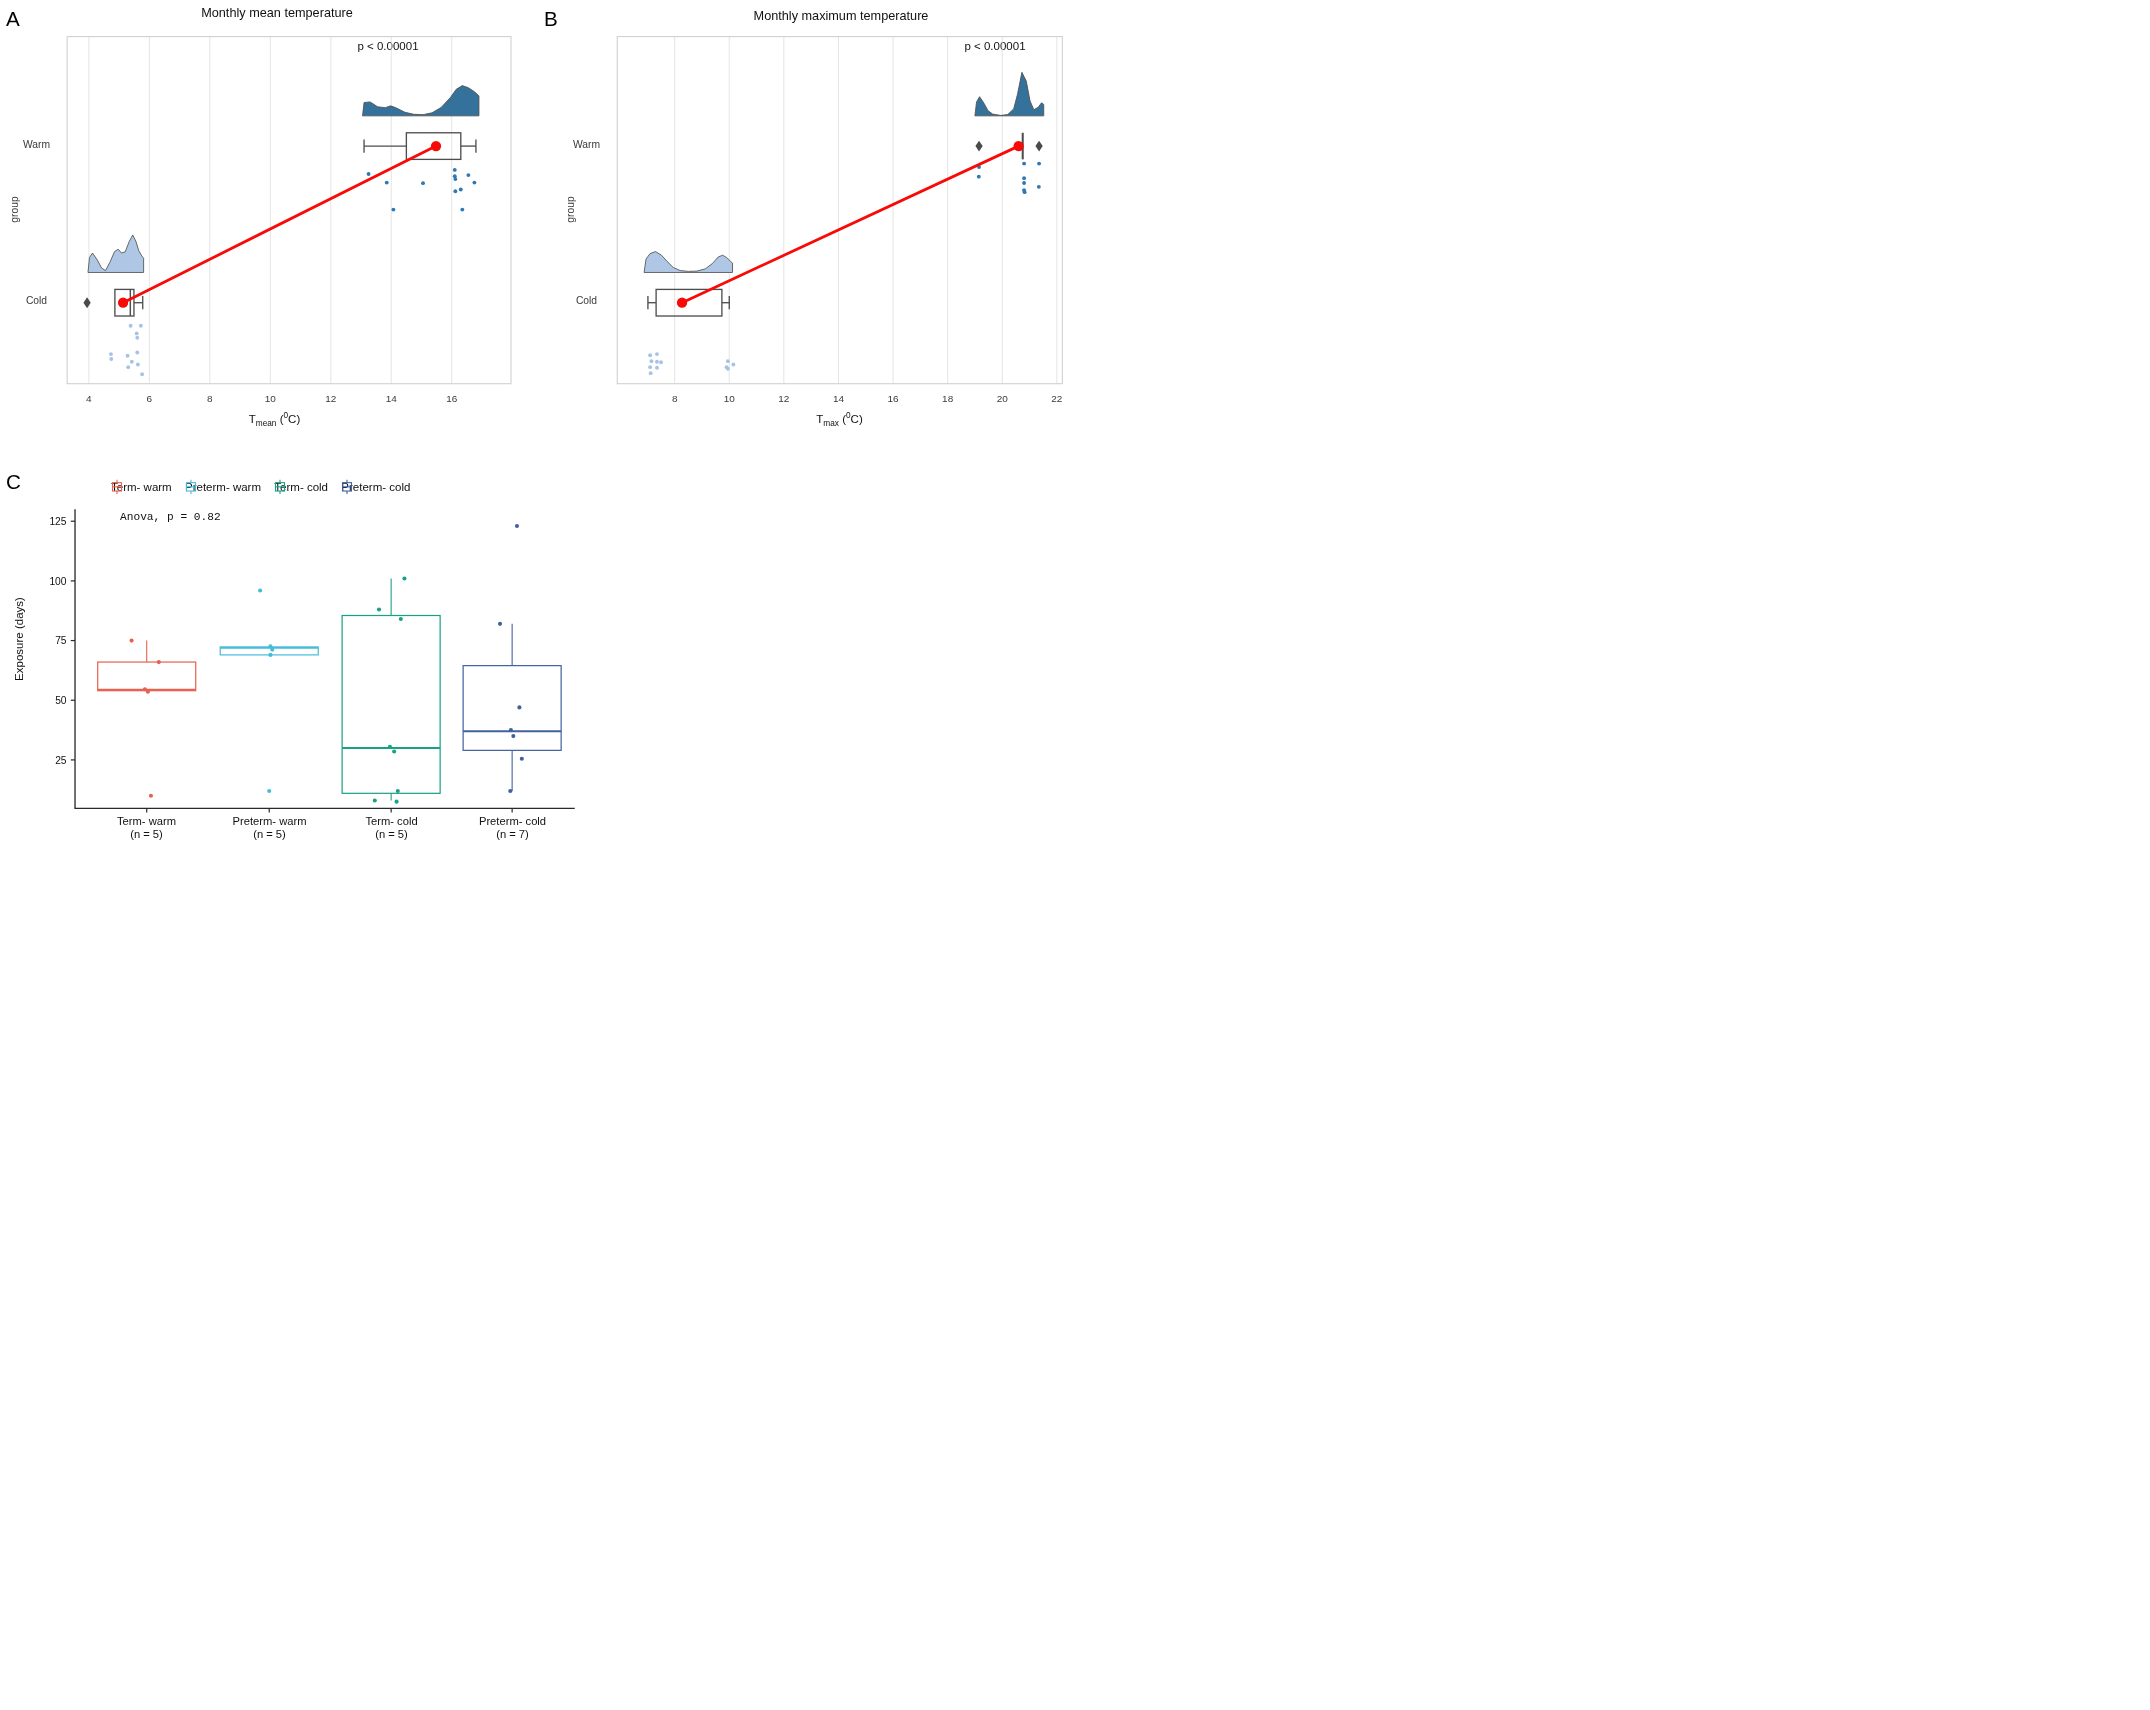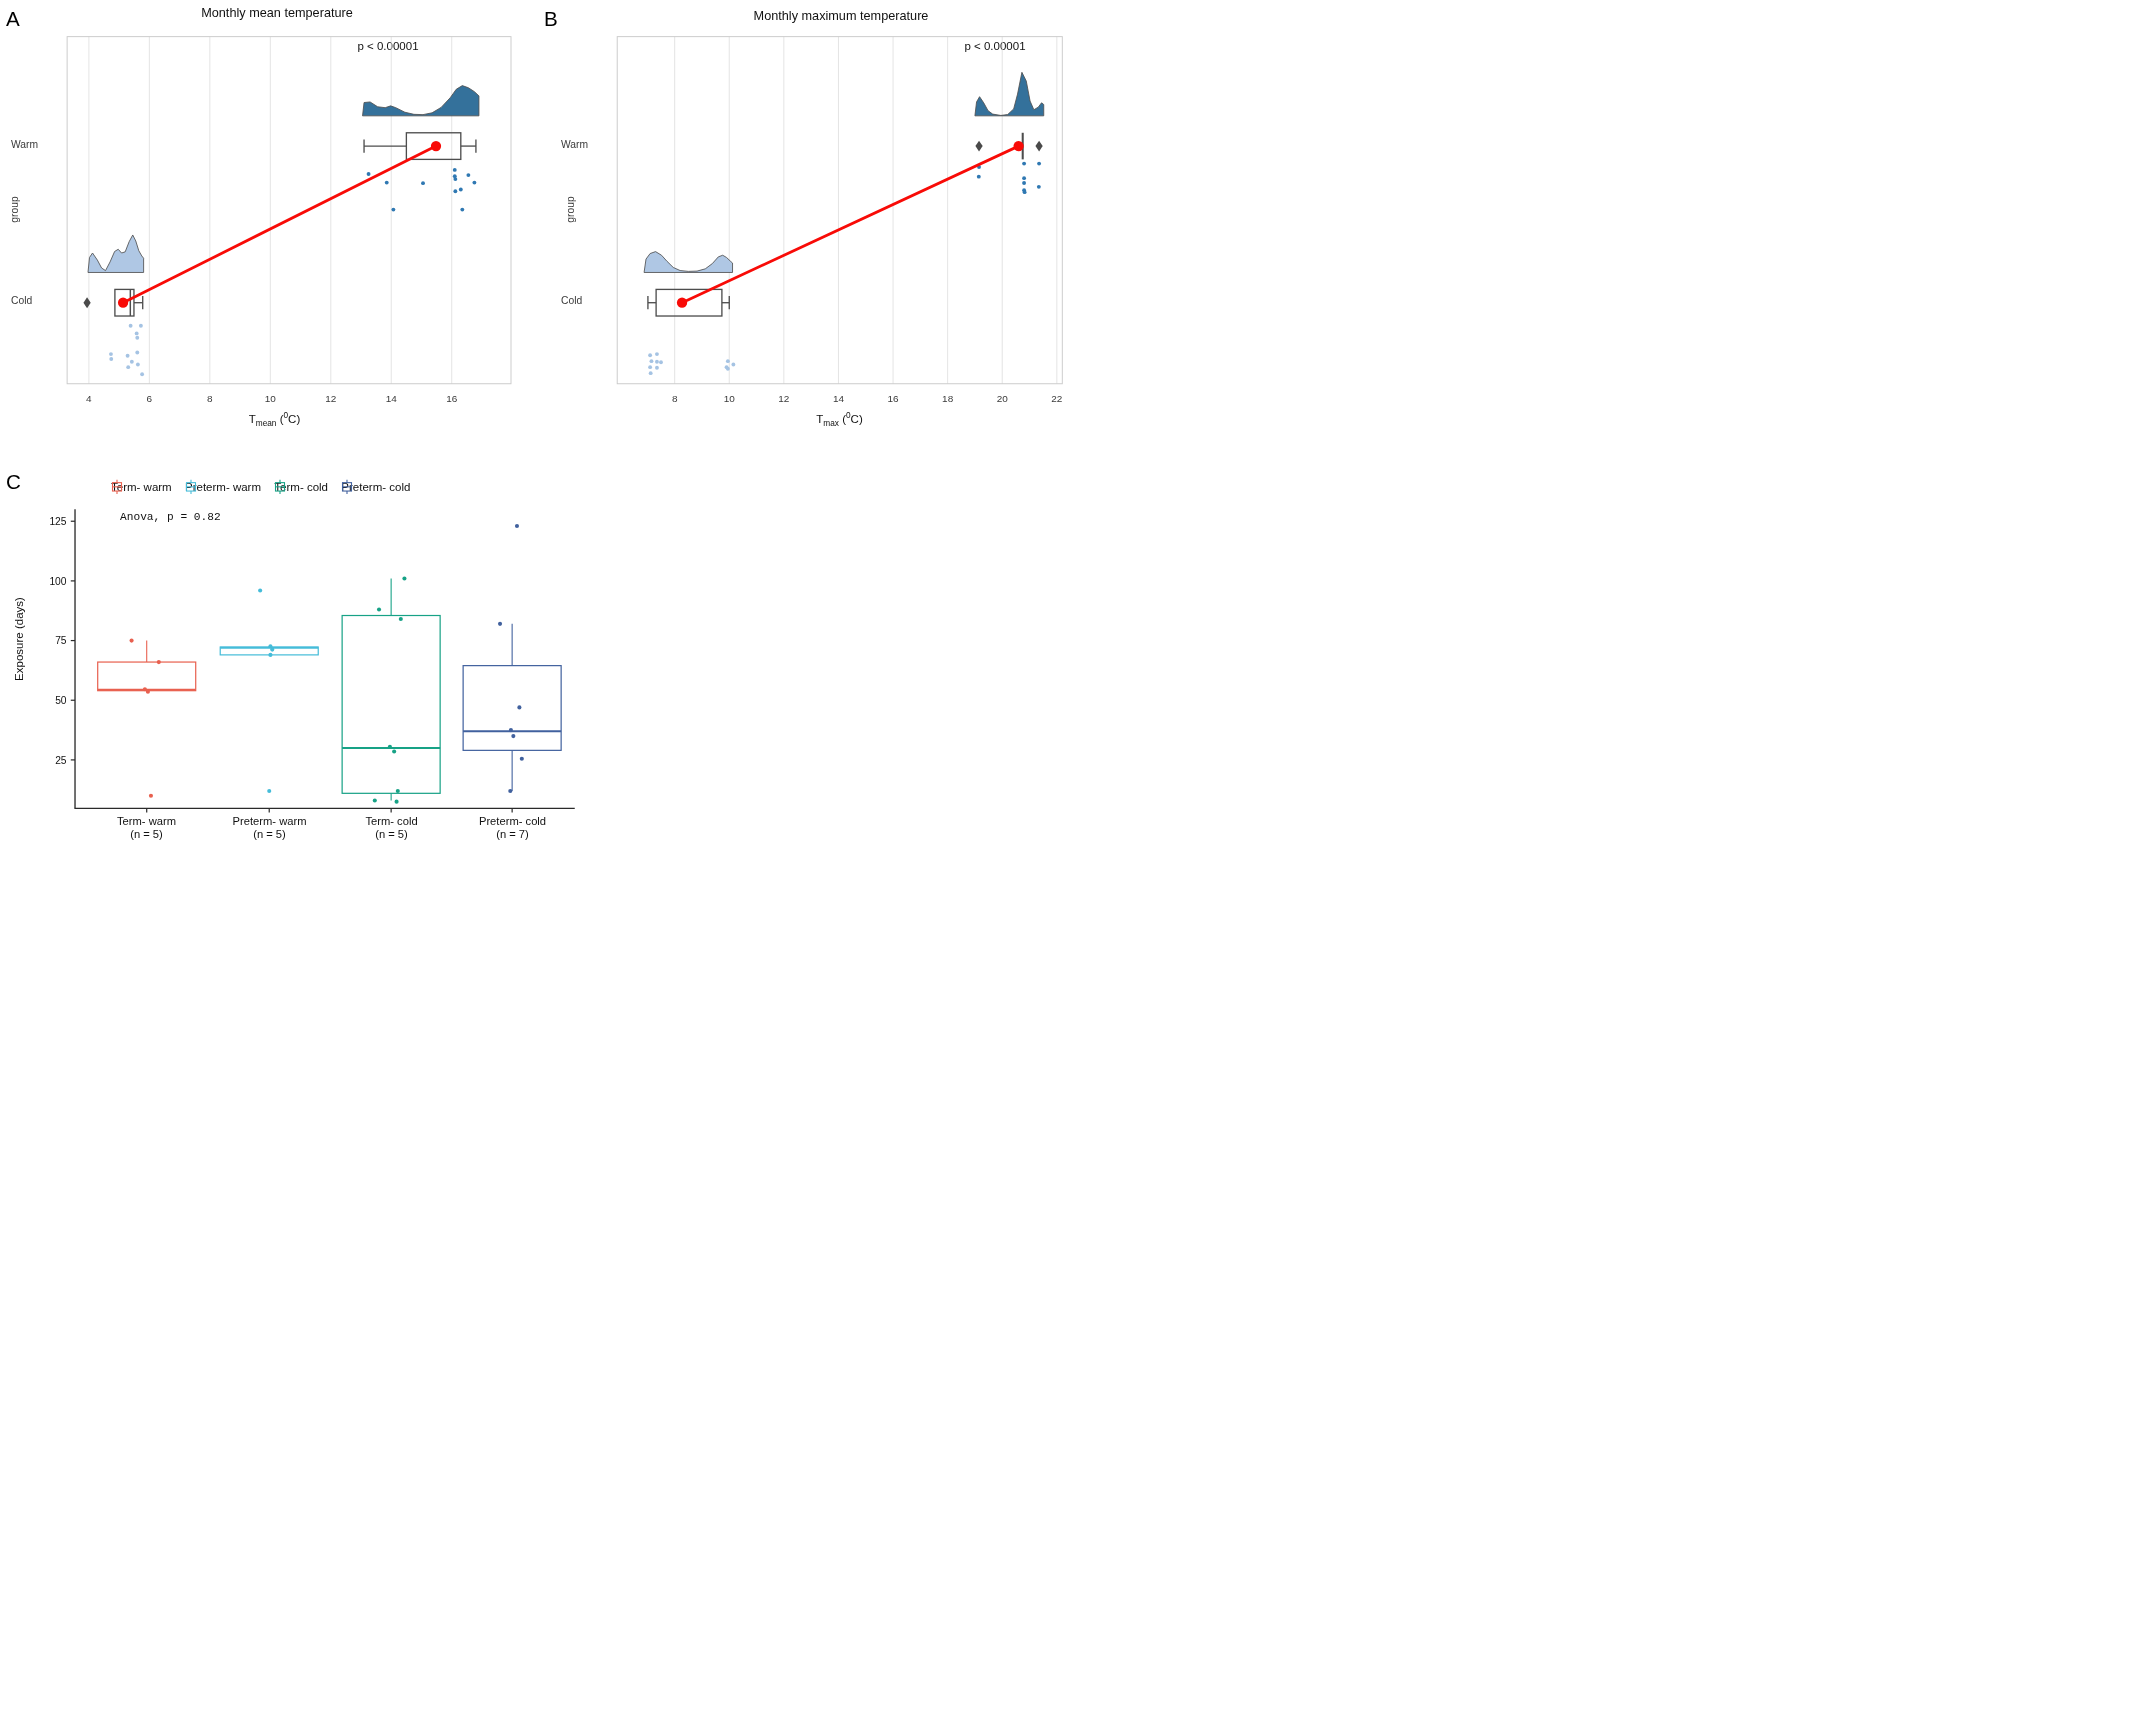--- a/index.html
+++ b/index.html
@@ -3,21 +3,21 @@
 <meta charset="utf-8">
 <style>
   html,body{margin:0;padding:0;background:#fff;}
   body{font-family:"Liberation Sans", sans-serif;}
   .page{position:relative;width:1075px;height:856px;background:#fff;overflow:hidden;}
   svg{position:absolute;display:block;}
   .ov{position:absolute;color:#1a1a1a;}
   .letter{font-size:20.6px;font-weight:400;color:#000;}
   .title{font-size:12.7px;text-align:center;color:#111;}
   .pval{font-size:11.5px;text-align:center;color:#111;}
-  .rowlabel{font-size:10.3px;color:#3a3a3a;text-align:left;}
+  .rowlabel{font-size:10.3px;color:#3a3a3a;text-align:center;}
   .grouplabel{font-size:10.3px;color:#3a3a3a;text-align:center;transform:rotate(-90deg);transform-origin:center;}
   .xlab{font-size:11.5px;text-align:center;color:#111;}
   .xlab sub{font-size:0.72em;}
   .xlab sup{font-size:0.72em;}
   .ylabel-c{font-size:11.5px;text-align:center;color:#111;transform:rotate(-90deg);transform-origin:center;}
   .anova{font-size:11.2px;color:#111;}
   .legend{display:flex;flex-direction:row;align-items:center;gap:13.3px;}
   .legend-item{display:flex;align-items:center;gap:4.2px;}
   .legend-item span{font-size:11.5px;color:#111;white-space:nowrap;}
   .catlab{position:absolute;width:133px;text-align:center;font-size:11.2px;color:#111;}

